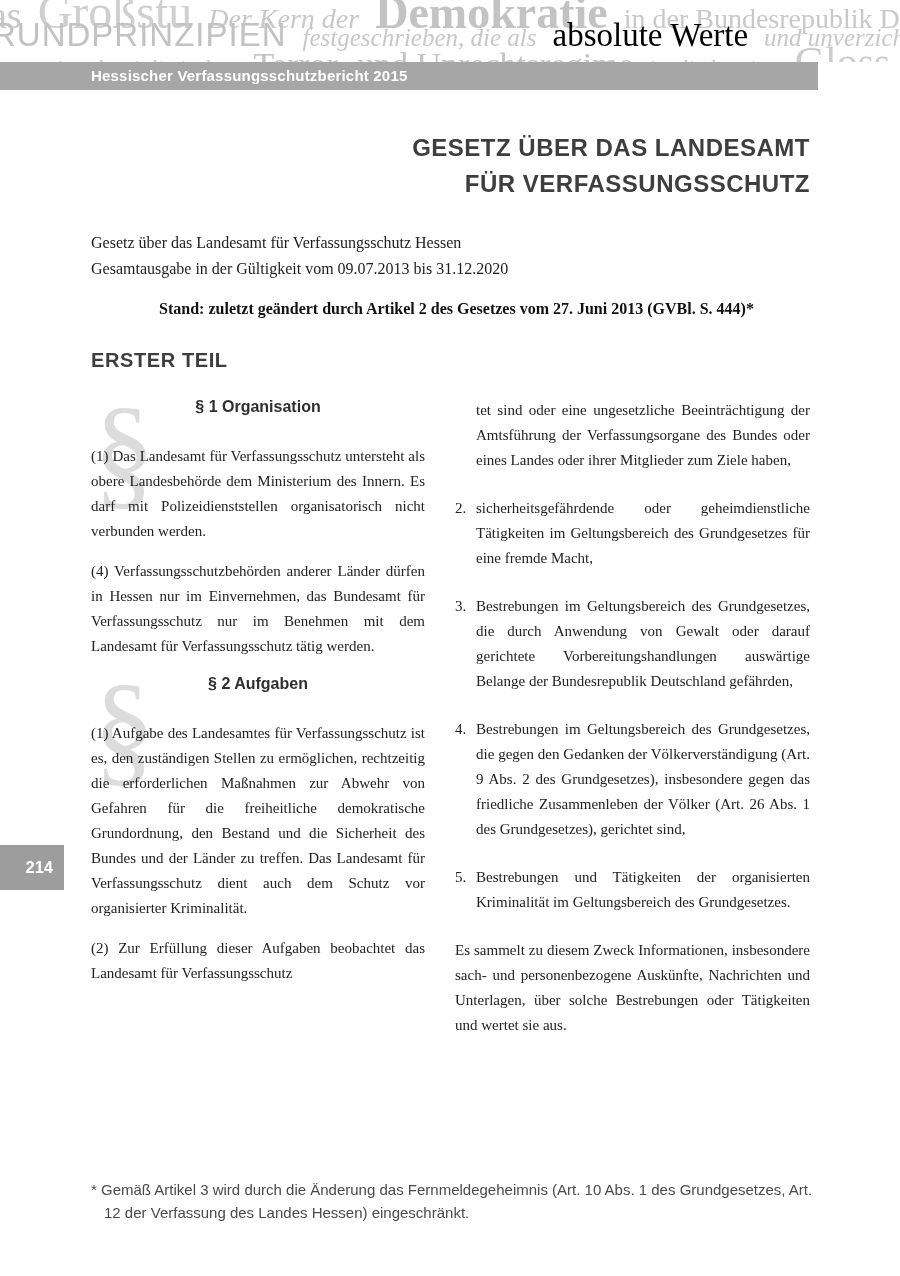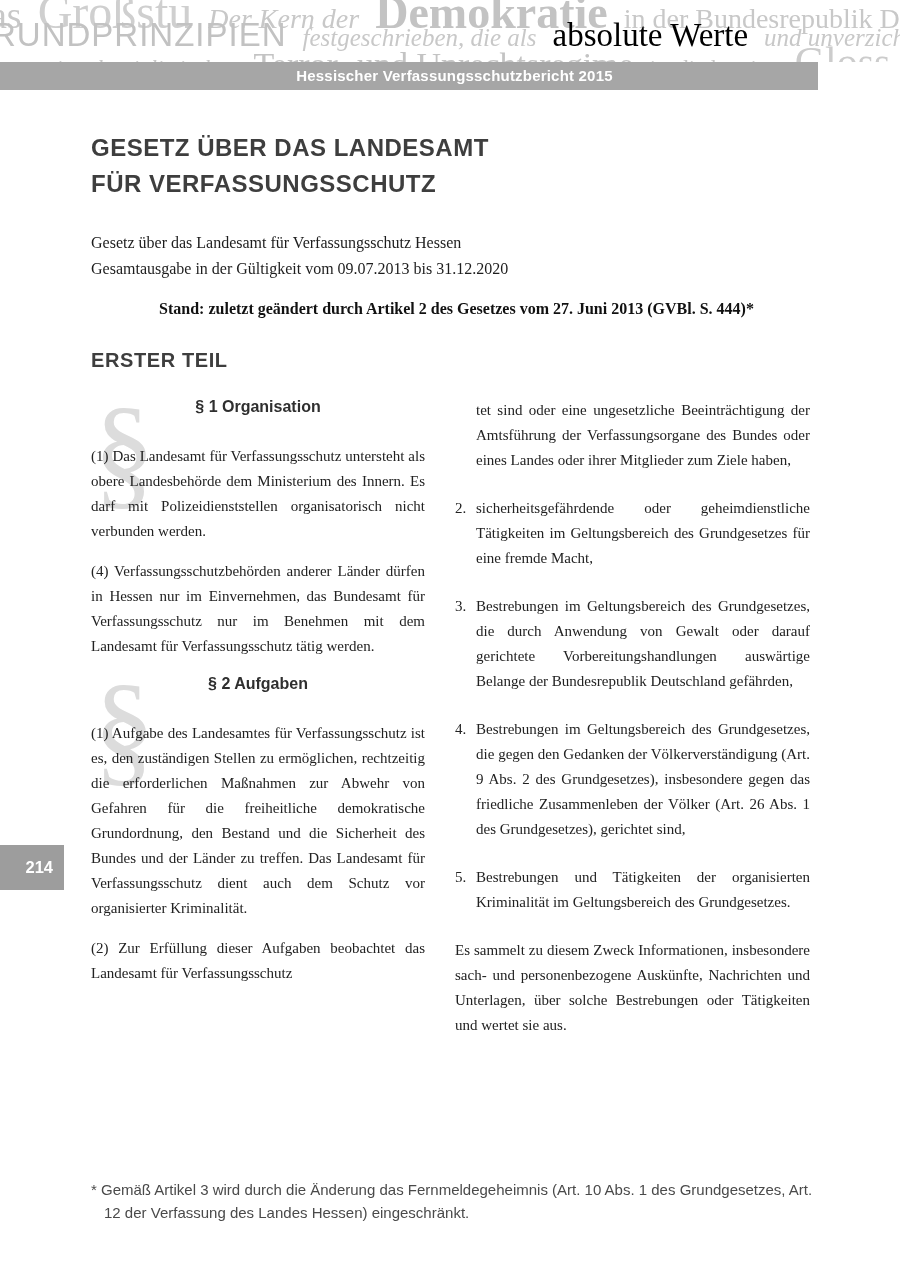--- a/index.html
+++ b/index.html
@@ -23,31 +23,31 @@
   .bw-grund{font-size:33px;font-family:"Liberation Sans",sans-serif;letter-spacing:1px;color:#c2c2c2;}
   .bw-fest{font-size:25px;font-style:italic;}
   .bw-abs{font-size:33px;font-weight:400;color:#000000;}
   .bw-unver{font-size:25px;font-style:italic;}
   .bw-nat{font-size:23px;font-style:italic;}
   .bw-terror{font-size:34px;color:#c3c3c3;}
   .bw-heutige{font-size:23px;}
   .bw-gloss{font-size:42px;color:#cccccc;}
 
   
-  .header-bar{position:absolute;top:62px;left:0;width:818px;height:28px;background:#a6a6a6;text-align:center;}
+  .header-bar{position:absolute;top:62px;left:0;width:818px;height:28px;background:#a6a6a6;}
   .header-bar span{display:block;margin-left:91px;font:700 15px/28px "Liberation Sans",sans-serif;color:#ffffff;letter-spacing:0.2px;}
 
   
   .page-tab{position:absolute;left:0;top:845px;width:64px;height:45px;background:#9d9d9d;box-sizing:border-box;}
   .page-tab span{display:block;font:700 16.5px/45px "Liberation Sans",sans-serif;color:#ffffff;text-align:right;padding-right:11px;}
 
   
   .content{position:absolute;left:91px;top:130px;width:719px;}
   .doc-title{margin:0 0 28px 0;font:700 24px/36px "Liberation Sans",sans-serif;color:#3e3e3e;letter-spacing:0.5px;}
-  .doc-title span{display:block;}
+  .doc-title span{display:block;text-align:right;}
   .intro{margin:0 0 14px 0;font:16px/26px "Liberation Serif",serif;color:#1d1d1d;}
   .stand{margin:0 0 26px 12px;font:700 16px/26px "Liberation Serif",serif;color:#111111;text-align:center;}
   .part-heading{margin:0 0 26px 0;font:700 20px/24px "Liberation Sans",sans-serif;color:#3e3e3e;letter-spacing:0.6px;}
 
   .columns{display:flex;gap:30px;}
   .col-left{width:334px;}
   .col-right{width:355px;}
 
   .col-heading{text-align:center;font:700 16px/18px "Liberation Sans",sans-serif;color:#2f2f2f;margin-bottom:30px;}
   .law-section{position:relative;}

